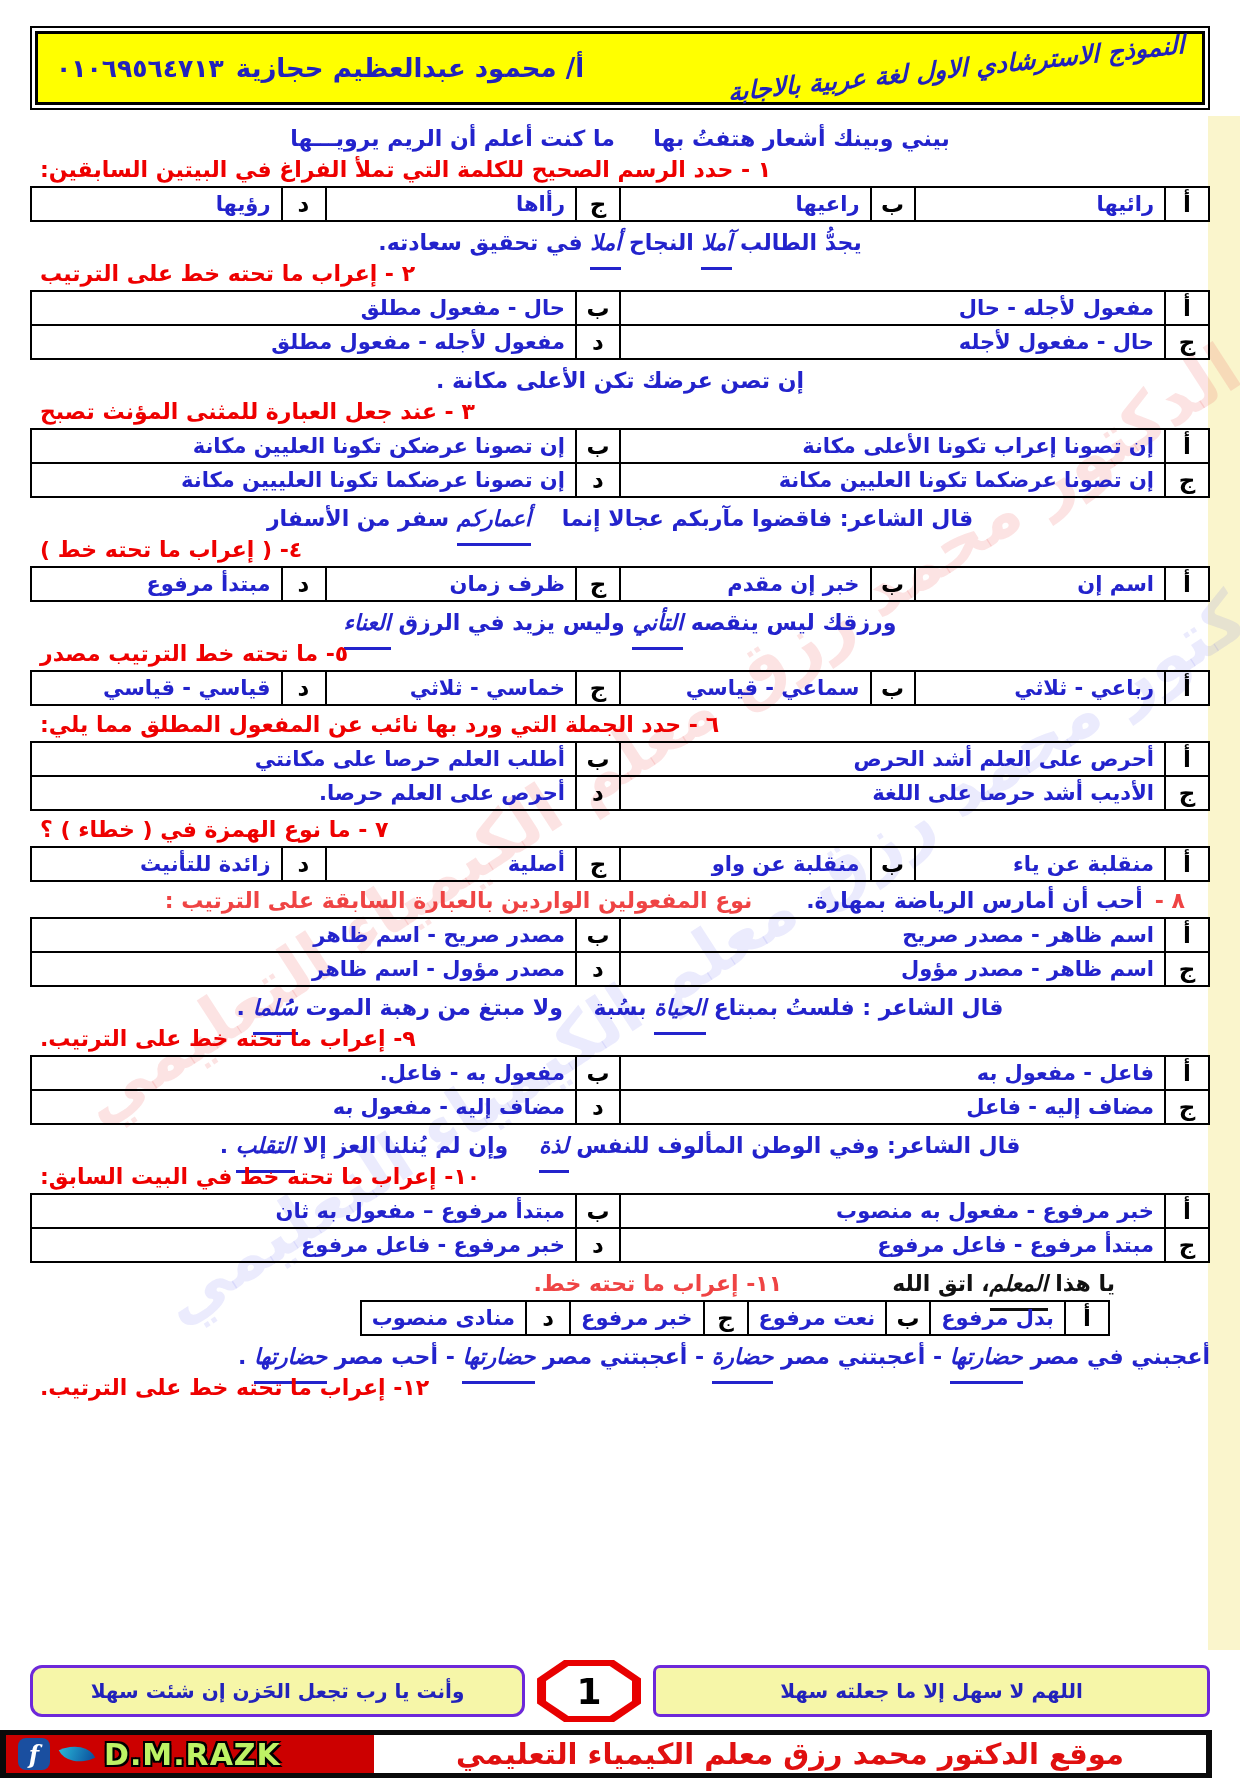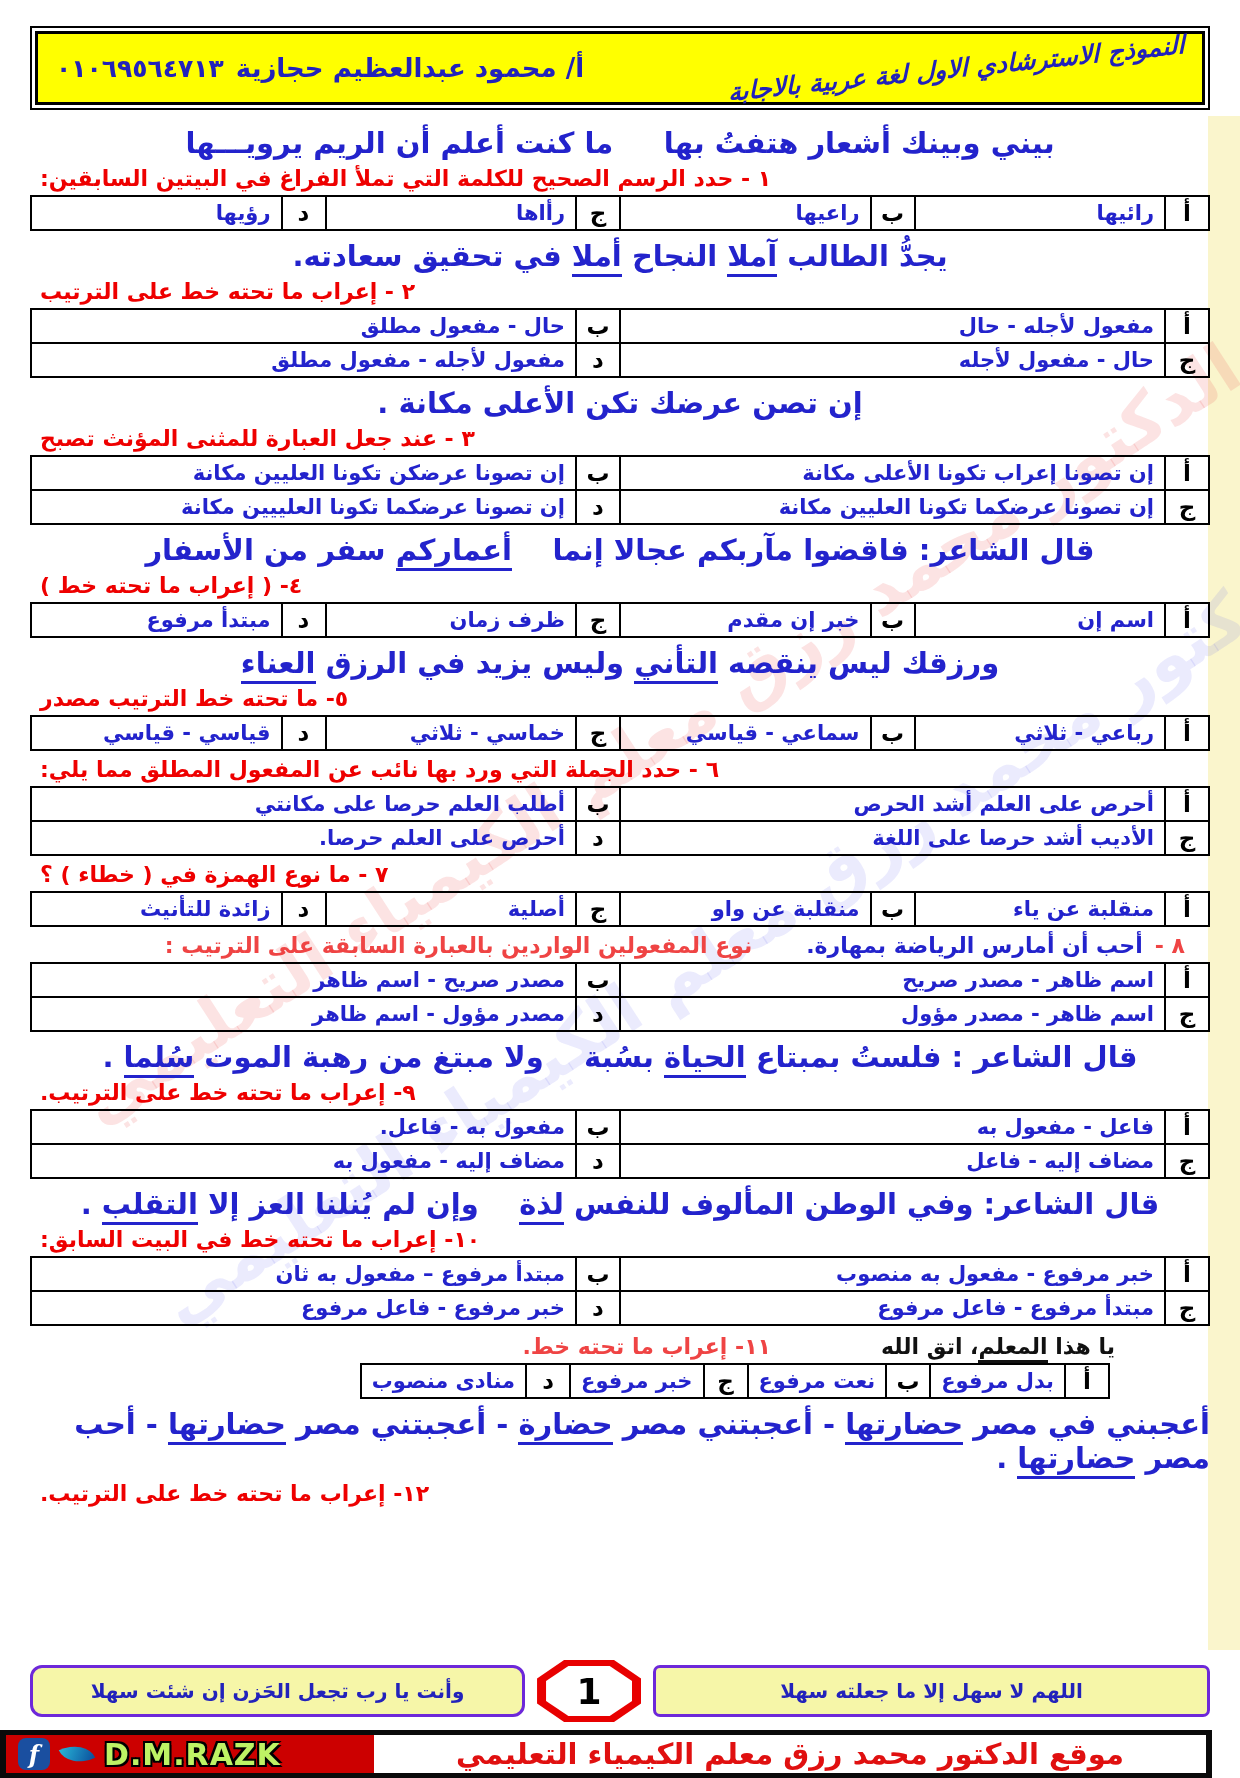--- a/index.html
+++ b/index.html
@@ -22,23 +22,23 @@
   .hdr-outer { border:2px solid #000; padding:3px; background:#fff; }
   .hdr-inner { border:3px solid #000; background:#ffff00; height:74px;
                display:flex; align-items:center; justify-content:space-between; padding:0 18px; }
   .hdr-title { font-size:25px; font-weight:bold; font-style:italic; color:#2222bb;
                transform:skewY(-4deg) rotate(-2deg); }
   .hdr-left { display:flex; align-items:center; gap:12px; color:#2222bb; font-weight:bold; }
   .hdr-teacher { font-size:26px; }
   .hdr-phone { font-size:25px; }
 
   
-  .ctx { text-align:center; color:#2323cc; font-weight:bold; font-size:29px; margin:8px 0 4px 0; }
+  .ctx { text-align:center; color:#2323cc; font-weight:bold; font-size:22px; margin:8px 0 4px 0; }
   .ctx-black { color:#111; }
-  .u { border-bottom:3px solid currentColor; padding-bottom:1px; }
+  .u { border-bottom:3px solid currentColor; padding-bottom:12px;font-style:italic; }
   .qt { color:#ee0000; font-weight:bold; font-size:22px; text-align:left; padding-left:10px;
         padding-right:150px; margin:6px 0 4px 0; }
   .qt8 { display:flex; align-items:baseline; gap:12px; padding-right:25px; margin:6px 0 4px 0;
          font-weight:bold; font-size:22px; }
   .red { color:#ef4444; } .blue { color:#2323cc; }
   .sp30 { display:inline-block; width:30px; }
   .q11line { display:flex; align-items:baseline; gap:110px; padding-right:95px; margin:8px 0 4px 0;
              font-weight:bold; font-size:22px; }
 
   

